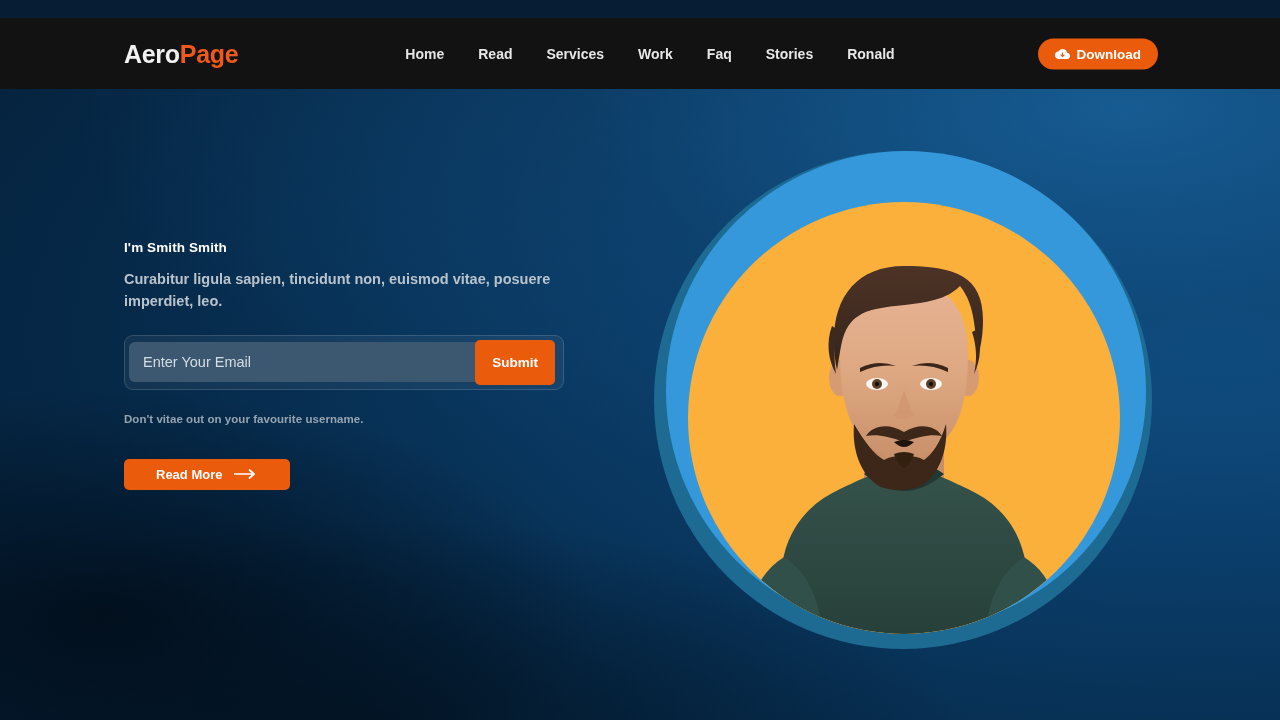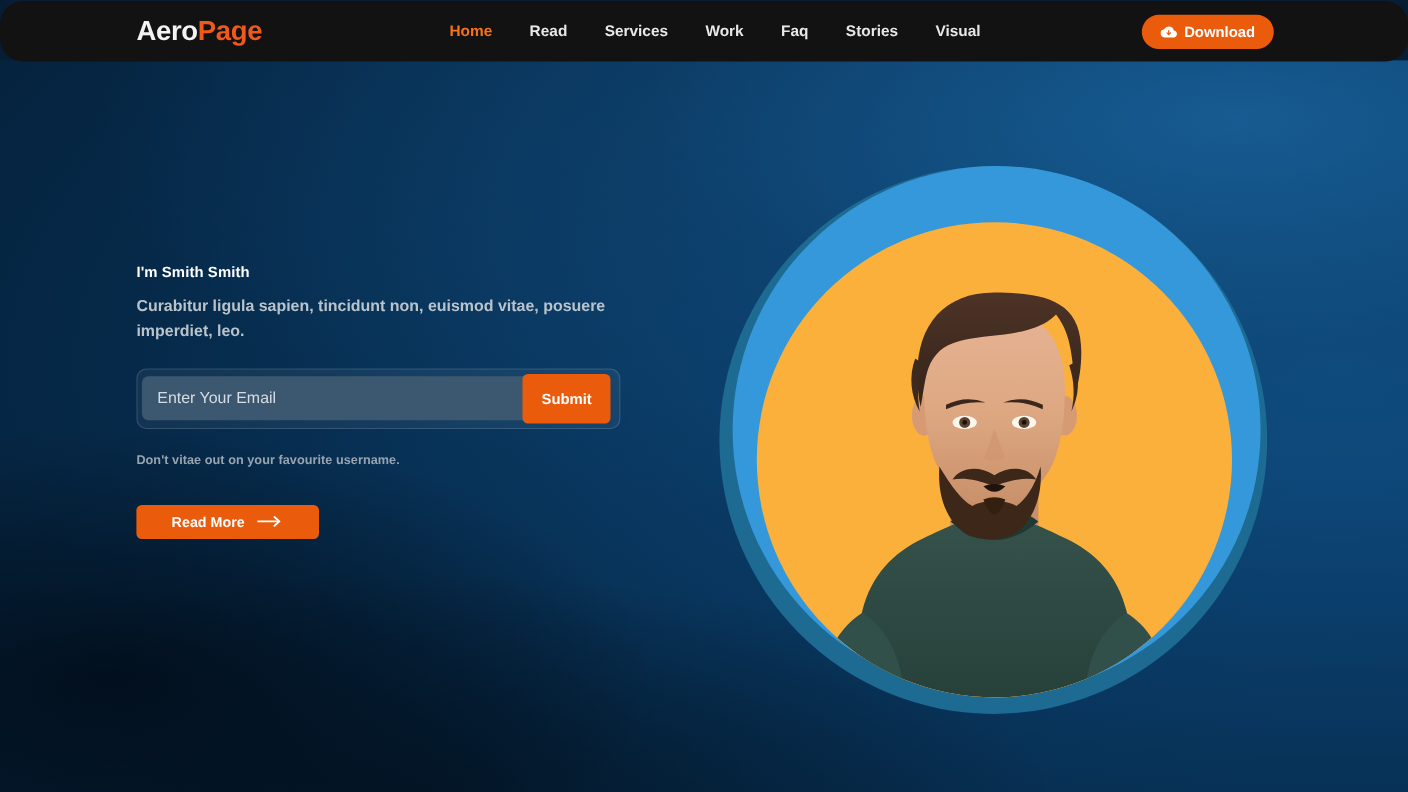--- a/index.html
+++ b/index.html
@@ -21,42 +21,42 @@
   }
   .hero-bg::after{
     content:""; position:absolute; inset:0;
     background:
       radial-gradient(55% 48% at 8% 84%, rgba(1,10,20,0.75) 0%, rgba(1,10,20,0) 70%),
       radial-gradient(60% 40% at 30% 100%, rgba(1,12,22,0.6) 0%, rgba(1,12,22,0) 75%);
   }
 
   
   .navbar {
-    position:absolute; left:0; top:1px; width:1280px; height:55px;
+    position:absolute; left:0; top:18px; width:1280px; height:71px;
     background:#121212; z-index:40;
-    display:flex; align-items:center;border-radius:21px;
+    display:flex; align-items:center;
   }
   .brand {
     position:absolute; left:124px; top:50%; transform:translateY(-50%);
     font-size:25px; font-weight:700; letter-spacing:-0.3px; white-space:nowrap;
   }
   .brand .b1 { color:#f2f2f2; }
   .brand .b2 { color:#ef5a1a; }
 
   .nav-links {
     position:absolute; left:50%; transform:translateX(-50%);
     display:flex; align-items:center; gap:0;
     list-style:none;
   }
   .nav-links li { padding:0 17px; }
   .nav-links a {
     color:#e8e8e8; text-decoration:none;
     font-size:14px; font-weight:700; white-space:nowrap;
   }
-  .nav-links li.active a { color:#f97316;padding-left:20px; }
+  .nav-links li.active a { color:#e5e5e5;padding-left:20px; }
 
   .download-btn {
     position:absolute; right:122px; top:50%; transform:translateY(-50%);
     background:#ea5b0c; border:none; border-radius:20px;
     height:31px; padding:0 17px;
     display:flex; align-items:center; gap:7px;
     color:#fff; font-size:13.5px; font-weight:700;
     font-family:"Liberation Sans", sans-serif;
     cursor:pointer; white-space:nowrap;
   }
@@ -170,21 +170,21 @@
       <li>
         <a href="#">Work</a>
       </li>
       <li>
         <a href="#">Faq</a>
       </li>
       <li>
         <a href="#">Stories</a>
       </li>
       <li>
-        <a href="#">Visual</a>
+        <a href="#">Ronald</a>
       </li>
     </ul>
 
     <button class="download-btn">
       <span>
         <svg width="15" height="15" viewBox="0 0 24 24" fill="#fff">
           <path d="M19.35 10.04A7.49 7.49 0 0 0 12 4a7.48 7.48 0 0 0-6.63 4.04A5.994 5.994 0 0 0 0 14c0 3.31 2.69 6 6 6h13c2.76 0 5-2.24 5-5 0-2.64-2.05-4.78-4.65-4.96z"></path>
           <path d="M12 10v6M9.5 13.5L12 16l2.5-2.5" stroke="#ea5b0c" stroke-width="1.8" fill="none" stroke-linecap="round" stroke-linejoin="round"></path>
         </svg>
       </span>

